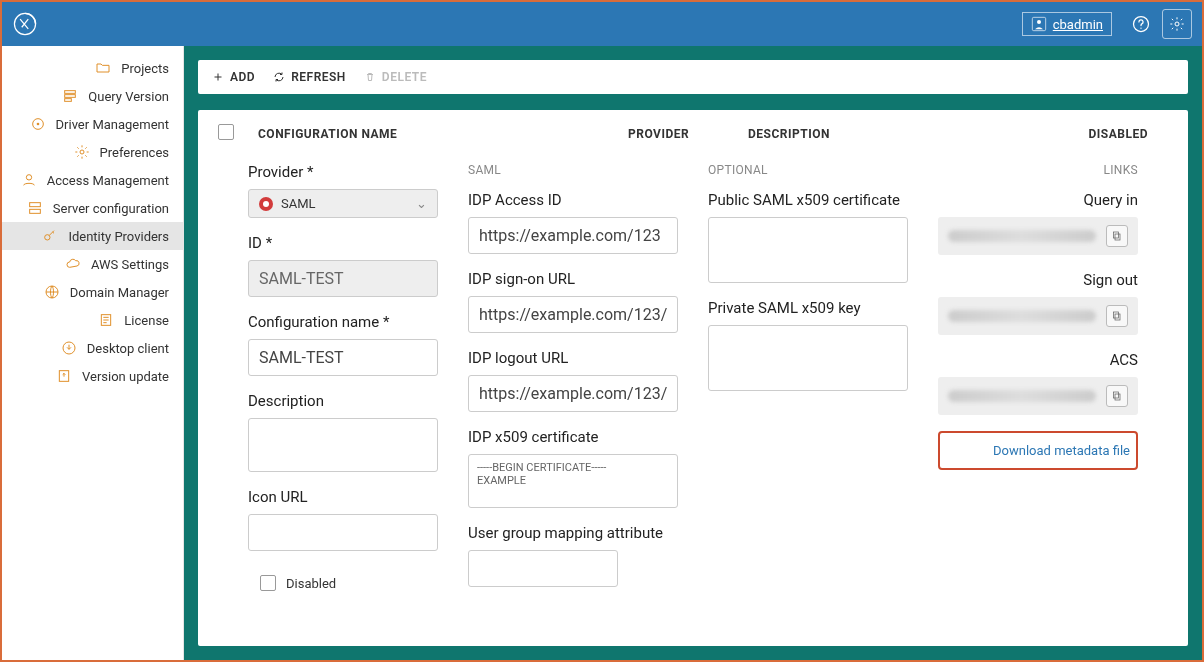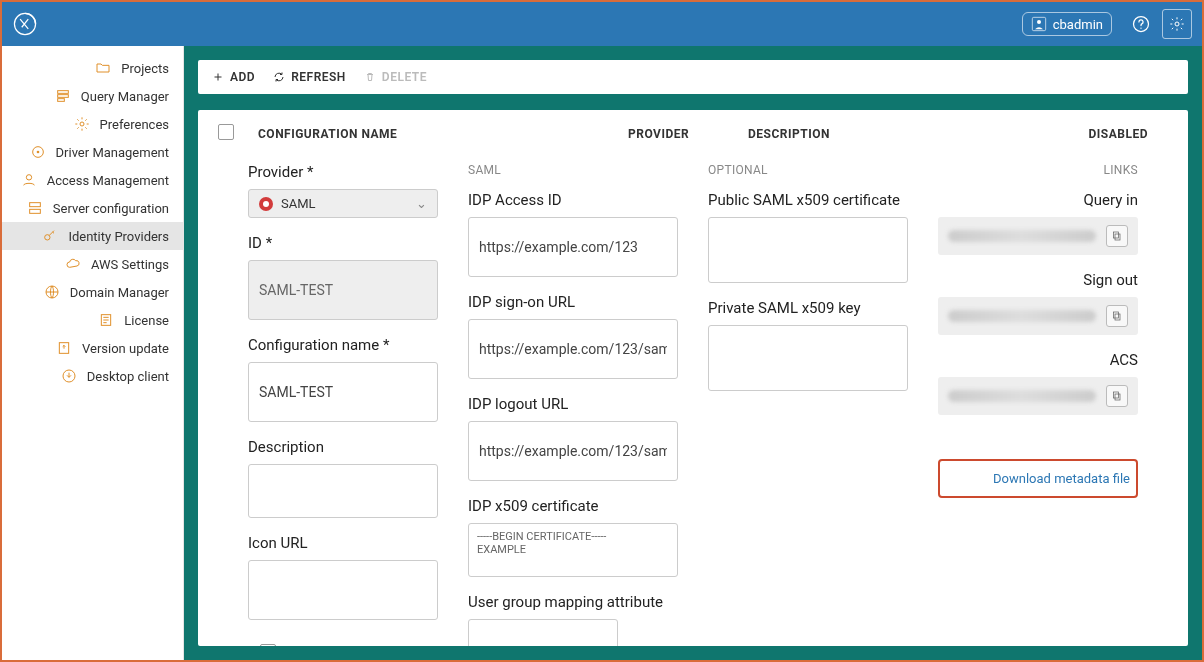--- a/index.html
+++ b/index.html
@@ -4,21 +4,21 @@
 <style>
 * { box-sizing: border-box; margin: 0; padding: 0; }
 body { font-family: -apple-system, BlinkMacSystemFont, "Segoe UI", Roboto, Arial, sans-serif; font-size: 13px; color: #333; background: #fff; }
 .frame { width: 1204px; height: 662px; border: 2px solid #d96c3a; position: relative; overflow: hidden; background: #fff; }
 
 
 .topbar { height: 44px; background: #2c77b4; color: #fff; display: flex; align-items: center; padding: 0 10px; }
 .topbar .logo { display: flex; align-items: center; }
 .topbar .logo svg { width: 26px; height: 26px; }
 .topbar .spacer { flex: 1; }
-.topbar .user-chip { display: flex; align-items: center; border: 1px solid rgba(255,255,255,0.6); border-radius: 6px; padding: 3px 8px; margin-right: 8px; }
+.topbar .user-chip { display: flex; align-items: center; border: 1px solid rgba(255,255,255,0.6); border-radius: 0; padding: 3px 8px; margin-right: 8px; text-decoration: underline; }
 .topbar .user-chip svg { width: 16px; height: 16px; margin-right: 6px; }
 .topbar .icon-btn { width: 30px; height: 30px; border: 1px solid rgba(255,255,255,0.6); border-radius: 3px; display: flex; align-items: center; justify-content: center; margin-left: 6px; }
 .topbar .help-btn { border: none; }
 
 
 .body-row { display: flex; height: calc(662px - 48px); }
 .sidebar { width: 198px; border-right: 1px solid #e5e5e5; padding-top: 8px; }
 .sidebar .nav-item { display: flex; align-items: center; padding: 6px 14px; color: #333; cursor: pointer; justify-content: flex-end; }
 .sidebar .nav-item.active { background: #e5e5e5; font-weight: 400; }
 .sidebar .nav-item .nav-icon { width: 16px; height: 16px; margin-right: 10px; color: #e0902a; display: flex; align-items: center; justify-content: center; }
@@ -42,38 +42,38 @@
 
 .form-grid { display: flex; padding: 0 50px 0 50px; gap: 30px; }
 .col { display: flex; flex-direction: column; }
 .col1 { flex: 0 0 190px; }
 .col2 { flex: 0 0 210px; }
 .col3 { flex: 0 0 200px; }
 .col4 { flex: 0 0 200px; text-align: right; }
 
 .section-head { font-size: 12px; color: #888; letter-spacing: 0.3px; margin-bottom: 14px; }
 .field-label { font-size: 15px; color: #222; margin-bottom: 8px; }
-.text-input { width: 100%; border: 1px solid #ccc; border-radius: 3px; padding: 21px 10px; font-size: 14px; color: #444; background: #fff; font-family: inherit; }
+.text-input { width: 100%; border: 1px solid #ccc; border-radius: 3px; padding: 8px 10px; font-size: 16px; color: #444; background: #fff; font-family: inherit; }
 .text-input.readonly { background: #eee; color: #666; }
 .select { width: 100%; border: 1px solid #ccc; border-radius: 3px; padding: 6px 10px; background: #eee; display: flex; align-items: center; gap: 8px; font-size: 13px; position: relative; }
 .select .red-dot { width: 14px; height: 14px; background: #d23b3b; border-radius: 50%; display: flex; align-items: center; justify-content: center; }
 .select .red-dot::after { content: ""; width: 6px; height: 6px; background: #fff; border-radius: 50%; mask: none; }
 .select .chev { position: absolute; right: 10px; color: #888; }
 .textarea { width: 100%; border: 1px solid #ccc; border-radius: 3px; padding: 6px 8px; font-size: 11px; color: #666; resize: none; font-family: inherit; }
 .textarea.h2 { height: 54px; }
 .textarea.h3 { height: 66px; }
 .gap { height: 16px; }
 
 .link-box { width: 100%; background: #eee; border-radius: 3px; padding: 8px 10px; display: flex; align-items: center; justify-content: space-between; }
 .link-box .blur { flex: 1; height: 12px; background: linear-gradient(90deg, #ccc 0%, #ddd 50%, #ccc 100%); border-radius: 6px; filter: blur(2px); margin-right: 10px; }
 .copy-btn { width: 22px; height: 22px; border: 1px solid #bbb; border-radius: 3px; display: flex; align-items: center; justify-content: center; background: #f8f8f8; }
 .copy-btn svg { width: 12px; height: 12px; stroke: #666; fill: none; stroke-width: 1.5; }
 
 .download-link { color: #2c77b4; font-size: 13px; padding: 8px 2px; display: inline-block; }
-.highlight-box { border: 2px solid #cc4a2e; border-radius: 4px; padding: 2px 4px; display: inline-block; margin-top: 28px; }
+.highlight-box { border: 2px solid #cc4a2e; border-radius: 4px; padding: 2px 4px; display: inline-block; }
 
 .disabled-row { display: flex; align-items: center; gap: 10px; margin-top: 8px; margin-left: 12px; }
 </style>
 </head>
 <body>
 
 <div class="frame">
 
   <div class="topbar">
     <div class="logo">
@@ -119,43 +119,43 @@
           <span>Projects</span>
         </div>
       <div class="nav-item">
           <span class="nav-icon">
             <svg viewBox="0 0 24 24">
               <rect x="4" y="4" width="16" height="4"></rect>
               <rect x="4" y="10" width="16" height="4"></rect>
               <rect x="4" y="16" width="10" height="4"></rect>
             </svg>
           </span>
-          <span>Query Manager</span>
+          <span>Query Version</span>
+        </div>
+      <div class="nav-item">
+          <span class="nav-icon">
+            <svg viewBox="0 0 24 24">
+              <circle cx="12" cy="12" r="8"></circle>
+              <circle cx="12" cy="12" r="2" fill="#e0902a" stroke="none"></circle>
+            </svg>
+          </span>
+          <span>Driver Management</span>
         </div>
       <div class="nav-item">
           <span class="nav-icon">
             <svg viewBox="0 0 24 24">
               <circle cx="12" cy="12" r="3"></circle>
               <path d="M12 2v3M12 19v3M2 12h3M19 12h3M5 5l2 2M17 17l2 2M5 19l2-2M17 7l2-2"></path>
             </svg>
           </span>
           <span>Preferences</span>
         </div>
       <div class="nav-item">
           <span class="nav-icon">
             <svg viewBox="0 0 24 24">
-              <circle cx="12" cy="12" r="8"></circle>
-              <circle cx="12" cy="12" r="2" fill="#e0902a" stroke="none"></circle>
-            </svg>
-          </span>
-          <span>Driver Management</span>
-        </div>
-      <div class="nav-item">
-          <span class="nav-icon">
-            <svg viewBox="0 0 24 24">
               <circle cx="12" cy="8" r="4"></circle>
               <path d="M4 20c0-4 16-4 16 0"></path>
             </svg>
           </span>
           <span>Access Management</span>
         </div>
       <div class="nav-item">
           <span class="nav-icon">
             <svg viewBox="0 0 24 24">
               <rect x="4" y="4" width="16" height="6"></rect>
@@ -195,34 +195,34 @@
             <svg viewBox="0 0 24 24">
               <rect x="5" y="4" width="14" height="16"></rect>
               <path d="M8 8h8M8 12h8M8 16h5"></path>
             </svg>
           </span>
           <span>License</span>
         </div>
       <div class="nav-item">
           <span class="nav-icon">
             <svg viewBox="0 0 24 24">
+              <circle cx="12" cy="12" r="9"></circle>
+              <path d="M12 7v7M9 11l3 3 3-3"></path>
+            </svg>
+          </span>
+          <span>Desktop client</span>
+        </div>
+      <div class="nav-item">
+          <span class="nav-icon">
+            <svg viewBox="0 0 24 24">
               <rect x="5" y="4" width="14" height="16"></rect>
               <path d="M12 8v5M10 10l2-2 2 2"></path>
             </svg>
           </span>
           <span>Version update</span>
-        </div>
-      <div class="nav-item">
-          <span class="nav-icon">
-            <svg viewBox="0 0 24 24">
-              <circle cx="12" cy="12" r="9"></circle>
-              <path d="M12 7v7M9 11l3 3 3-3"></path>
-            </svg>
-          </span>
-          <span>Desktop client</span>
         </div>
     </div>
 
     <div class="main">
       <div class="toolbar">
         <div class="tbtn">
             <svg viewBox="0 0 24 24">
               <path d="M12 5v14M5 12h14" stroke="#333" stroke-width="2"></path>
             </svg>
             <span>ADD</span>

